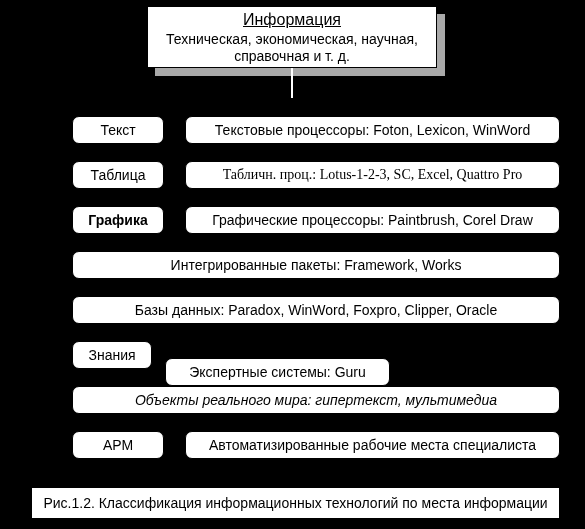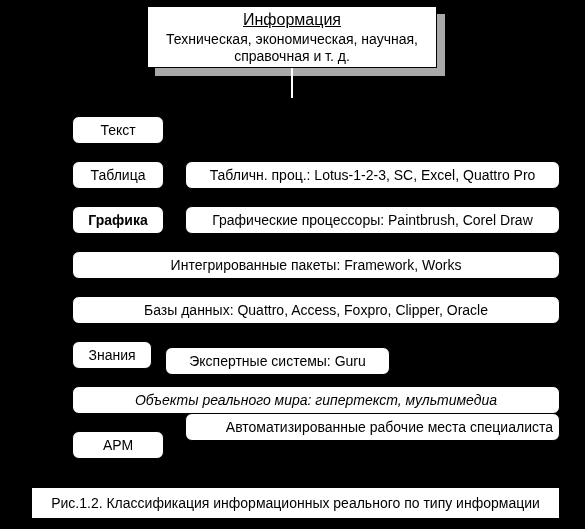--- a/index.html
+++ b/index.html
@@ -79,58 +79,61 @@
 <div class="header-box" style="left:147px; top:6px; width:290px; height:62px;">
   <div class="header-title">Информация</div>
   <div class="header-sub">Техническая, экономическая, научная, справочная и т. д.</div>
 </div>
 
 <div class="stem" style="left:291px; top:68px; height:30px;"></div>
 
 <div class="box" style="left:72px; top:116px; width:92px; height:28px;">
       <span>Текст</span>
     </div>
+<div class="box" style="left:185px; top:116px; width:375px; height:28px;">
+      <span>Текстовые процессоры: Foton, Lexicon, WinWord</span>
+    </div>
 
 <div class="box" style="left:72px; top:161px; width:92px; height:28px;">
       <span>Таблица</span>
     </div>
-<div class="box" style="left:185px; top:161px; width:375px; height:28px;">
+<div class="box" style="left:185px; top:161px; width:375px; height:28px;font-family:Liberation Serif, serif;">
       <span>Табличн. проц.: Lotus-1-2-3, SC, Excel, Quattro Pro</span>
     </div>
 
 <div class="box" style="left:72px; top:206px; width:92px; height:28px;font-weight:bold;">
       <span>Графика</span>
     </div>
 <div class="box" style="left:185px; top:206px; width:375px; height:28px;">
       <span>Графические процессоры: Paintbrush, Corel Draw</span>
     </div>
 
 <div class="box" style="left:72px; top:251px; width:488px; height:28px;">
       <span>Интегрированные пакеты: Framework, Works</span>
     </div>
 
 <div class="box" style="left:72px; top:296px; width:488px; height:28px;">
-      <span>Базы данных: Quattro, Access, Foxpro, Clipper, Oracle</span>
+      <span>Базы данных: Paradox, WinWord, Foxpro, Clipper, Oracle</span>
     </div>
 
 <div class="box" style="left:72px; top:341px; width:80px; height:28px;">
       <span>Знания</span>
     </div>
-<div class="box" style="left:165px; top:347px; width:225px; height:28px;text-align:center;">
+<div class="box" style="left:165px; top:358px; width:225px; height:28px;text-align:center;">
       <span>Экспертные системы: Guru</span>
     </div>
 
 <div class="box" style="left:72px; top:386px; width:488px; height:28px;font-style:italic;">
       <span>Объекты реального мира: гипертекст, мультимедиа</span>
     </div>
 
 <div class="box" style="left:72px; top:431px; width:92px; height:28px;text-align:right;">
       <span>АРМ</span>
     </div>
-<div class="box" style="left:185px; top:413px; width:375px; height:28px;justify-content:flex-end;">
+<div class="box" style="left:185px; top:431px; width:375px; height:28px;">
       <span>Автоматизированные рабочие места специалиста</span>
     </div>
 
 <div class="caption-box" style="left:31px; top:487px; width:529px; height:32px;">
-      <span>Рис.1.2. Классификация информационных реального по типу информации</span>
+      <span>Рис.1.2. Классификация информационных технологий по места информации</span>
     </div>
 
 </div>
 
 </body></html>

